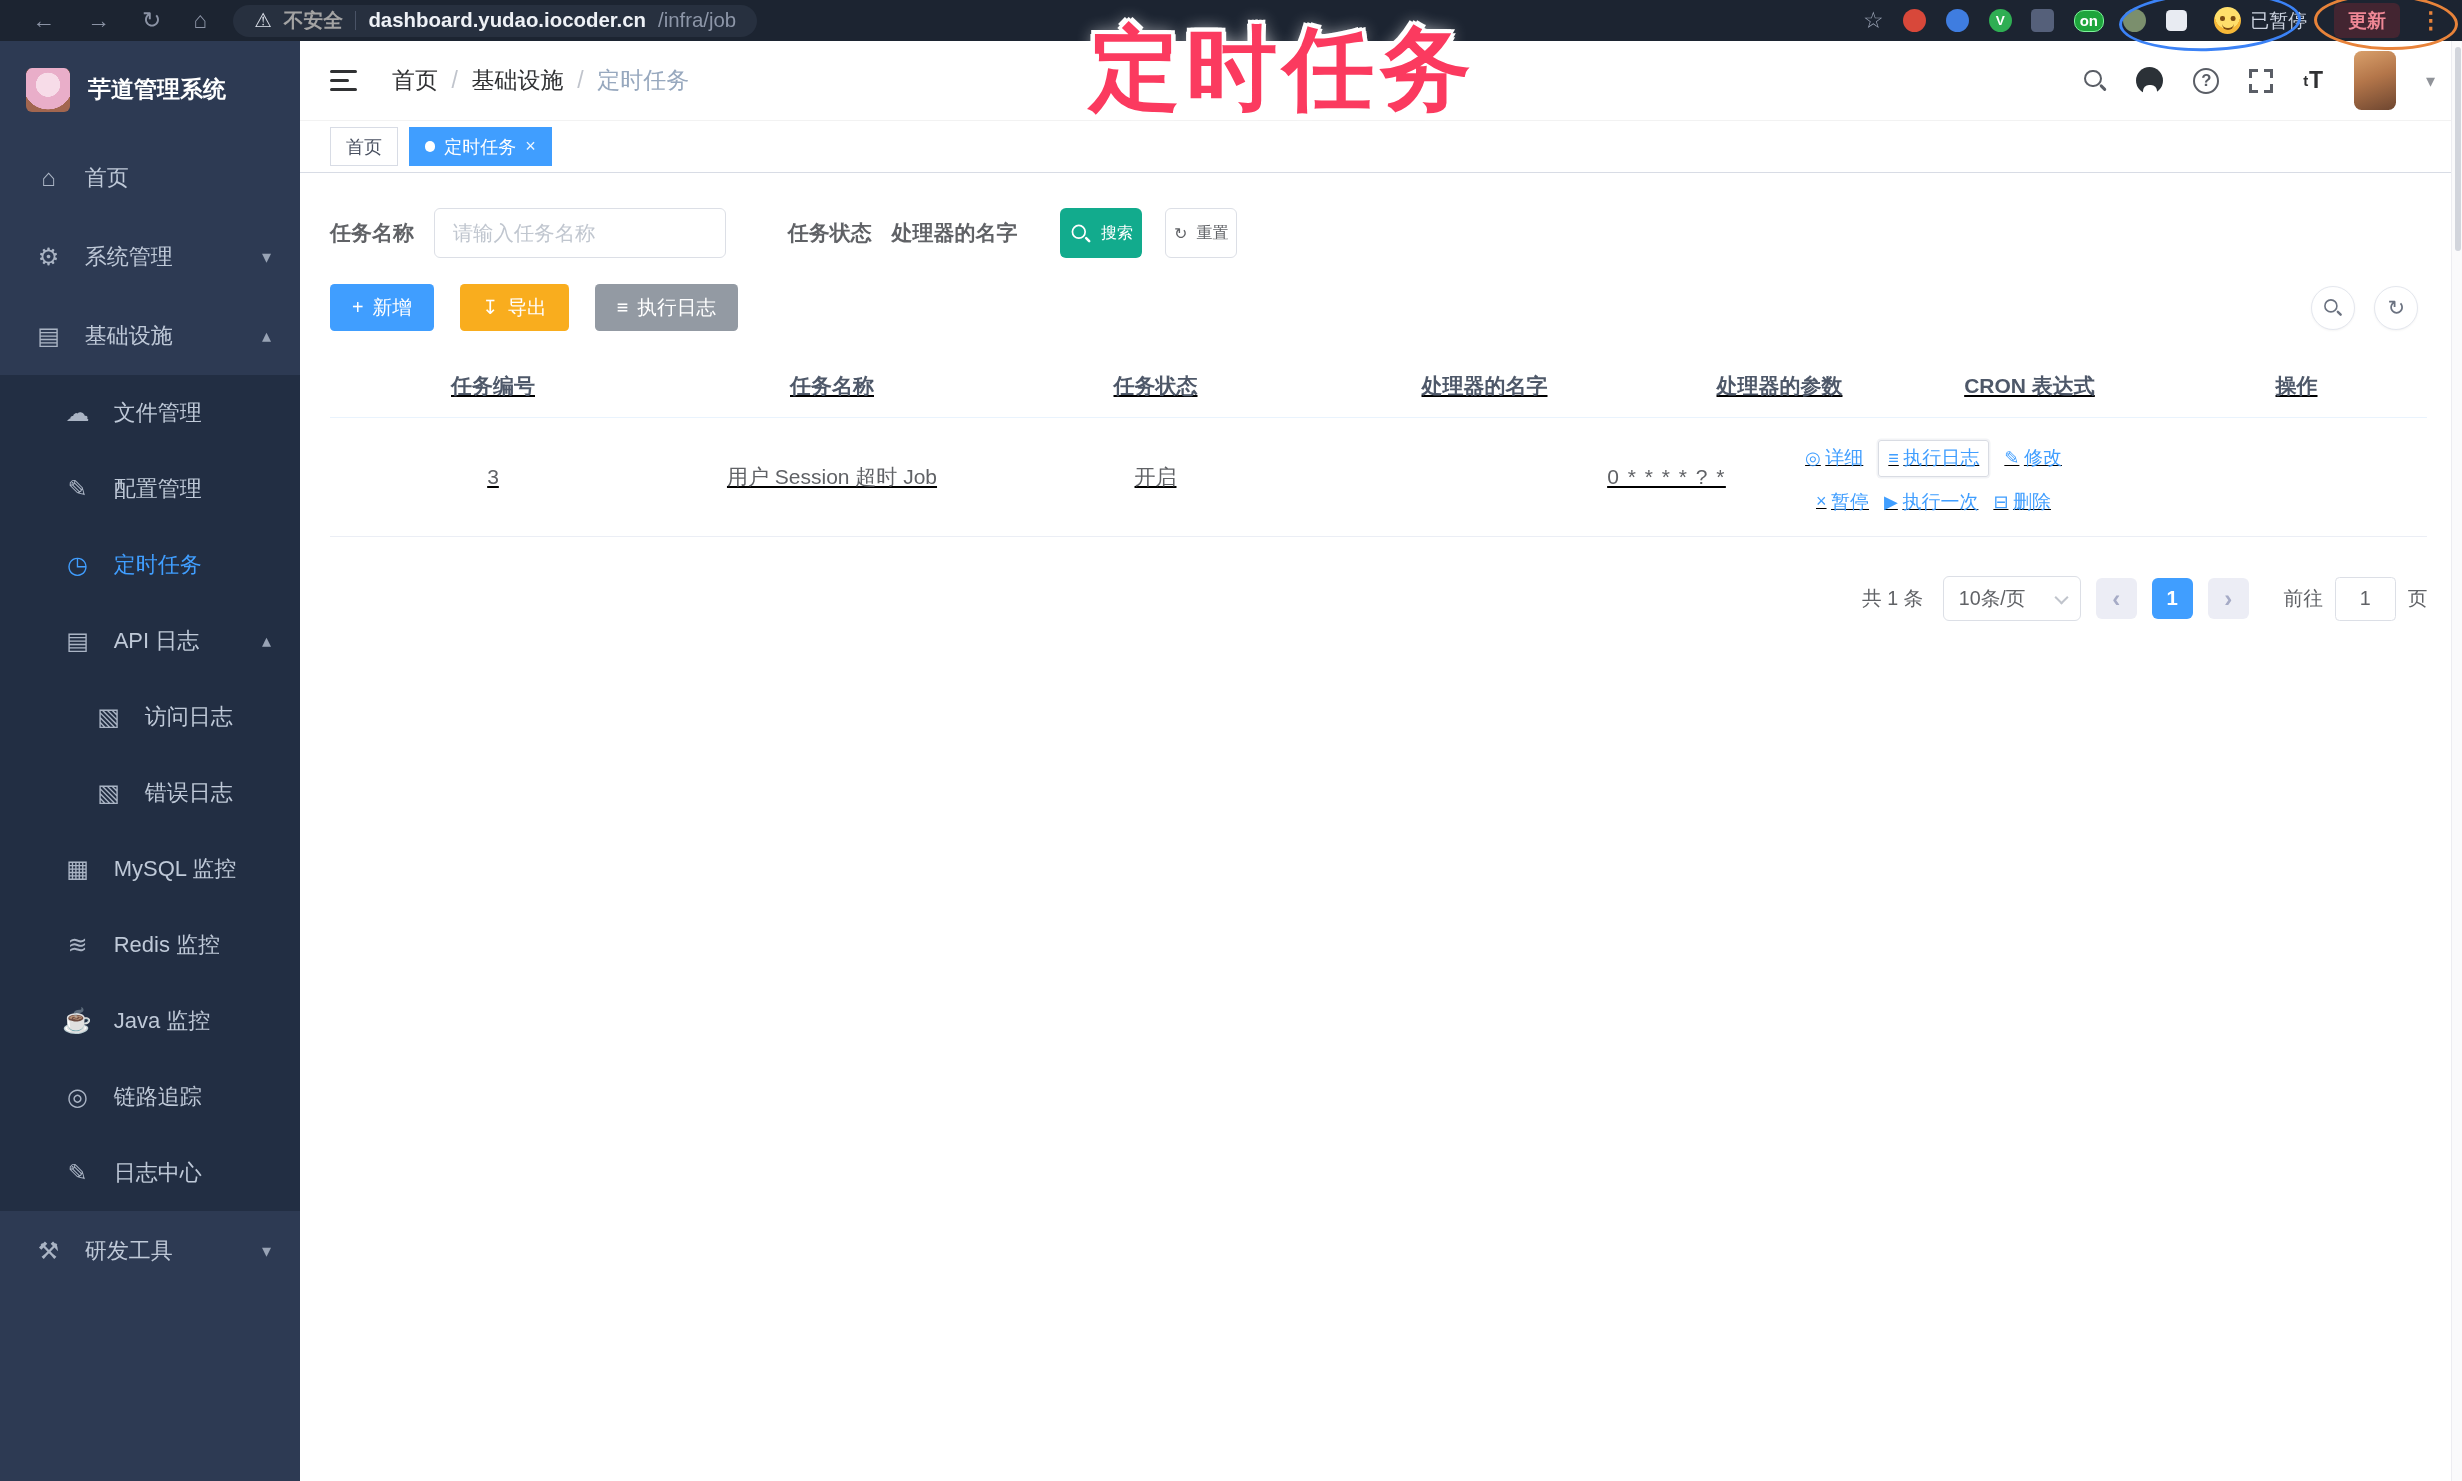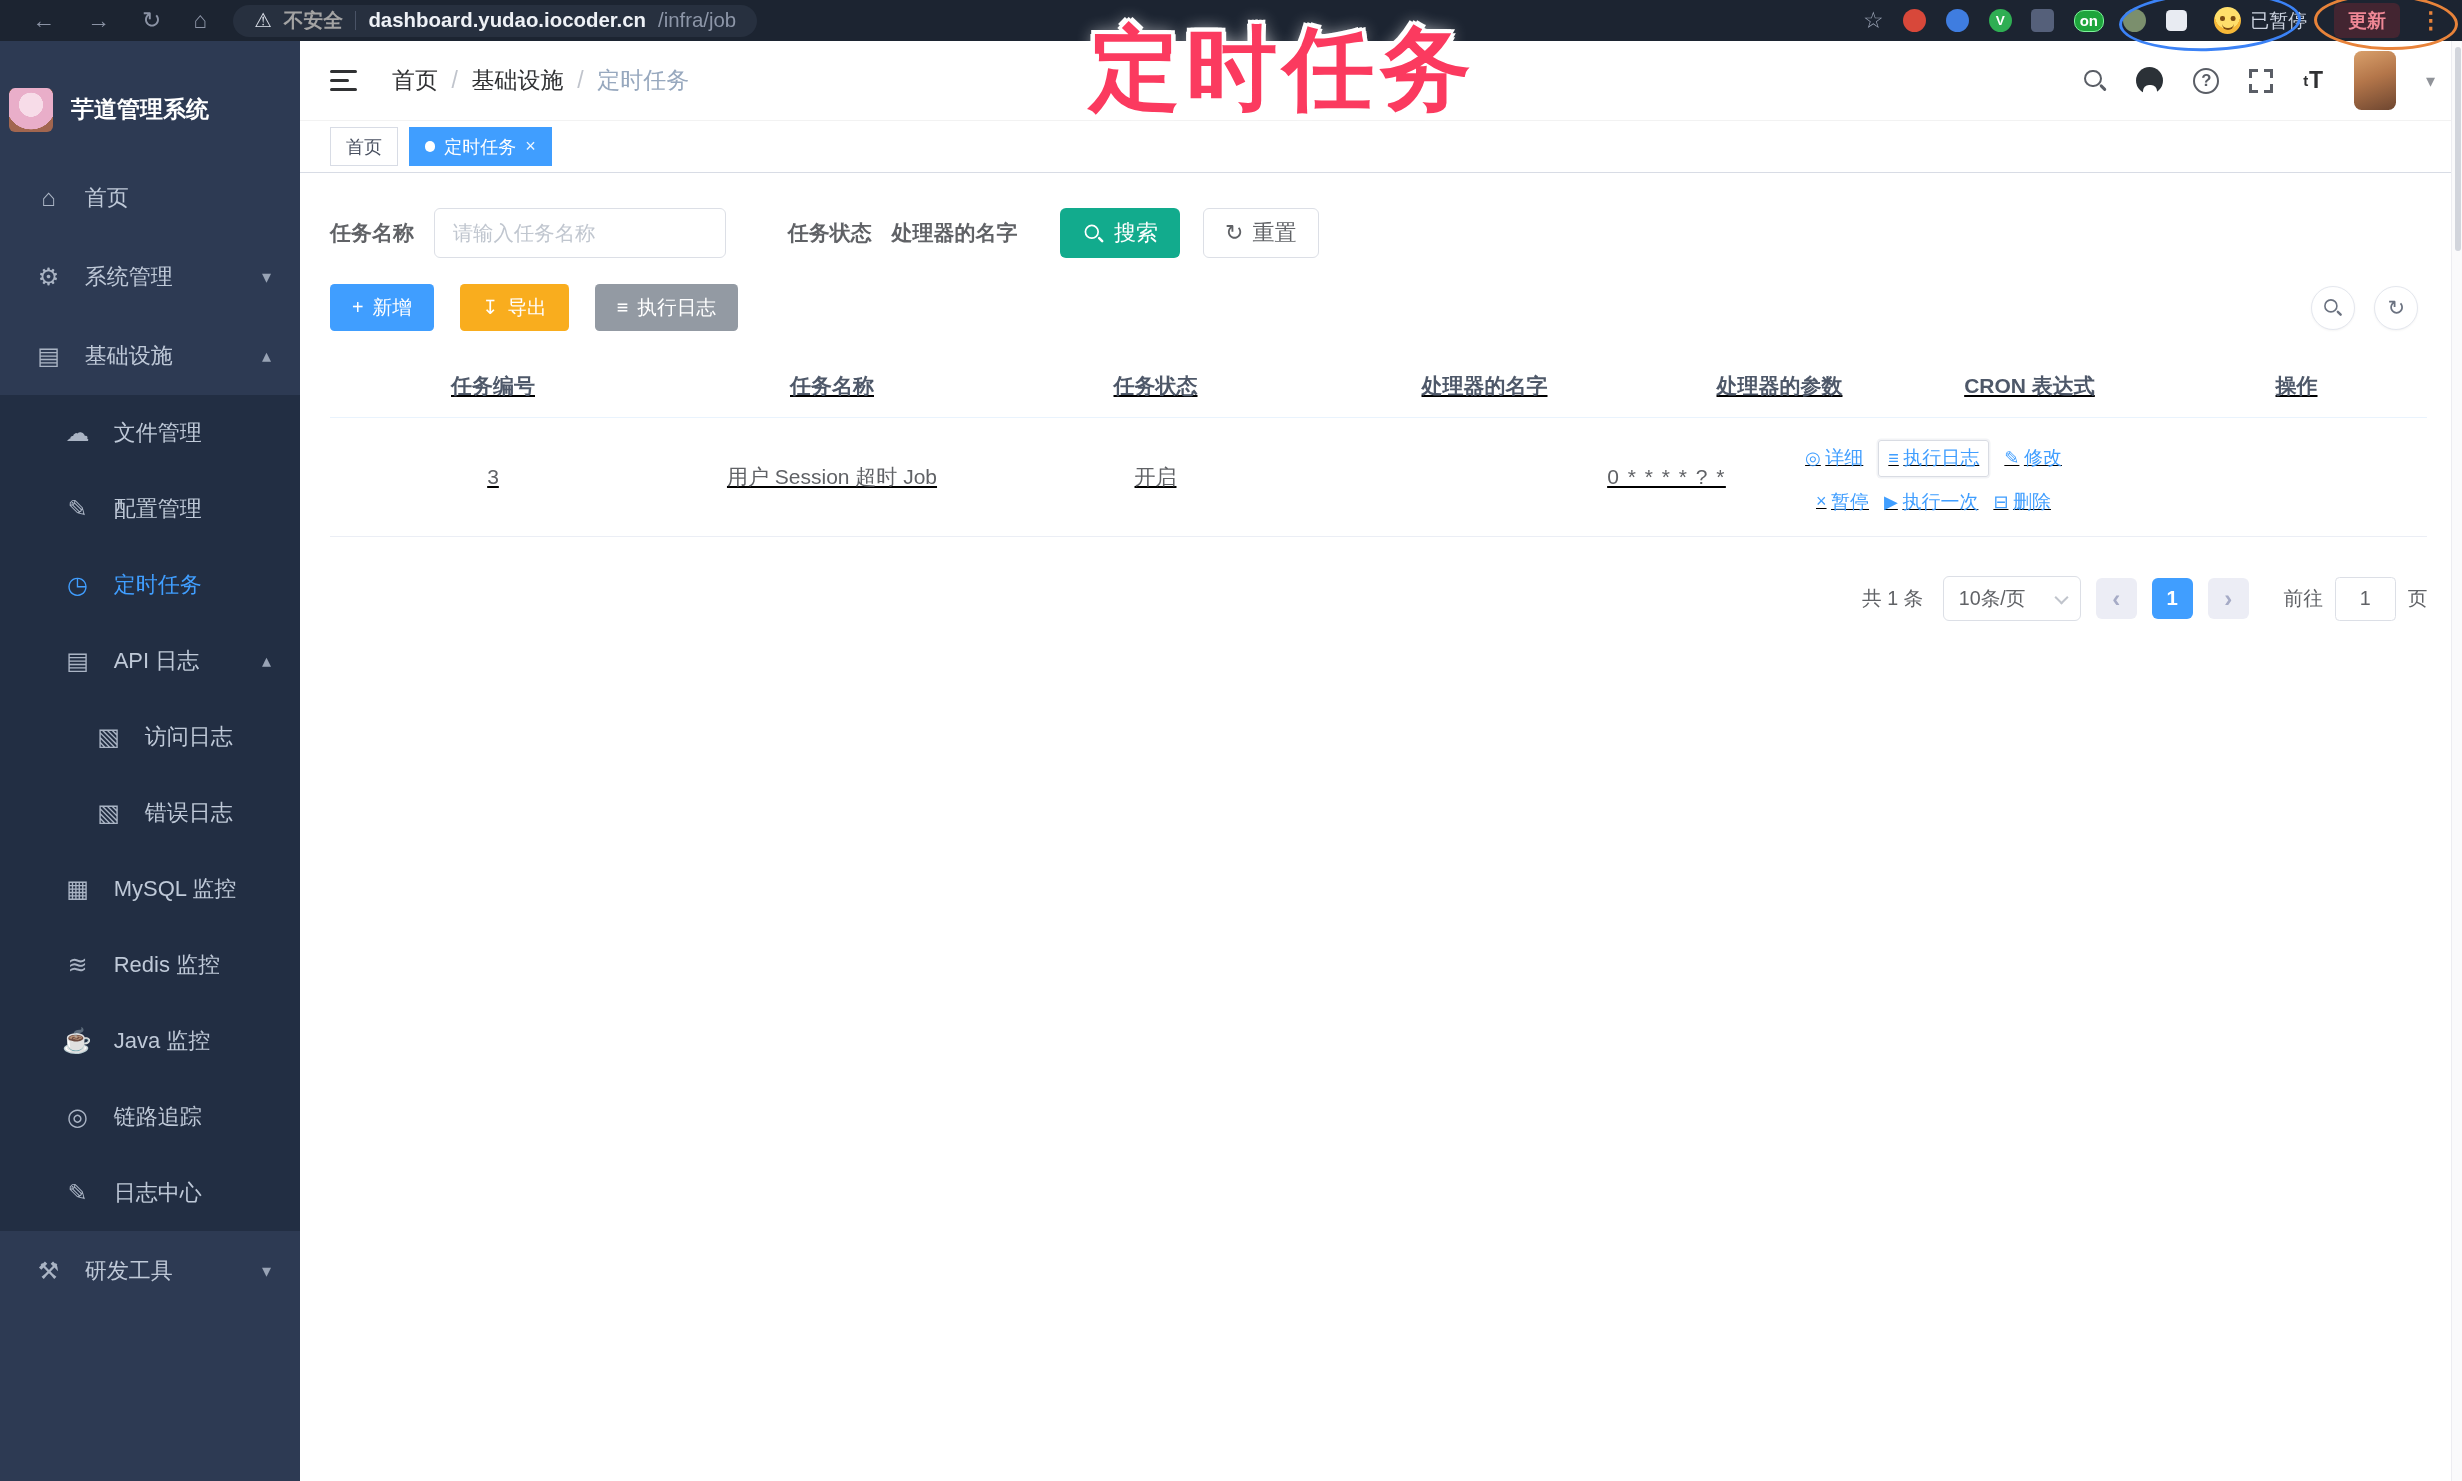--- a/index.html
+++ b/index.html
@@ -32,21 +32,21 @@
   .paused-label { color:#cbd2df; font-size:19px; }
   .update-pill { background:#432531; color:#ef8795; font-size:19px; font-weight:bold; padding:4.5px 13.6px; border-radius:6px; }
   .kebab { color:#e8833a; font-size:23px; font-weight:bold; }
   .ring { position:absolute; border-radius:50%; pointer-events:none; }
   .ring-blue { border:3px solid #3b82f6; width:182px; height:59px; right:161px; top:-10.6px; transform:rotate(-2deg); }
   .ring-orange { border:3px solid #e8833a; width:144px; height:56px; right:4.5px; top:-9px; transform:rotate(2deg); }
 
   
   .app { display:flex; height:1441px; }
   .sidebar { width:300px; background:#2d3a53; flex:none; color:#bfc9d8; }
-  .logo-row { height:97px; display:flex; align-items:center; padding-left:9px; gap:18px;margin-top:20px; }
+  .logo-row { height:97px; display:flex; align-items:center; padding-left:26px; gap:18px; }
   .logo-avatar { width:44px; height:44px; border-radius:6px; background:radial-gradient(circle at 50% 38%, #f7dce8 0 34%, #e9aec9 35% 70%, #a2664f 71% 100%); }
   .logo-title { color:#ffffff; font-size:23px; font-weight:bold; }
   .side-item { position:relative; display:flex; align-items:center; height:79px; font-size:22px; color:#bfc9d8; cursor:pointer; }
   .side-item .s-icon { width:33px; text-align:center; margin-right:19.7px; font-size:24px; color:#aab4c4; }
   .side-item.l1 { padding-left:32px; }
   .side-item.l2 { padding-left:61px; height:76px; }
   .side-item.l3 { padding-left:92px; height:76px; }
   .submenu-block { background:#222e43; }
   .side-item.active, .side-item.active .s-icon { color:#409EFF; }
   .side-chevron { position:absolute; right:29px; font-size:18px; color:#98a3b5; }
@@ -94,21 +94,21 @@
 
   
   .content { padding:35px 30px 0 30px; }
   .filter-row { display:flex; align-items:center; }
   .f-label { font-size:21px; color:#606266; font-weight:bold; margin-right:19.7px; white-space:nowrap; }
   .f-input { width:292px; height:50px; border:0.8px solid #dcdfe6; border-radius:6px; padding:0 18px; font-size:20.4px; color:#606266; outline:none; font-family:inherit; }
   .f-input::placeholder { color:#c0c6cf; }
   .f-select { width:292px; height:50px; border:0.8px solid #dcdfe6; border-radius:6px; padding:0 18px; font-size:20.4px; color:#c0c6cf; display:flex; align-items:center; justify-content:space-between; cursor:pointer; background:#fff; }
   .sel-chev { width:12px; height:12px; border-right:2.3px solid #c0c4cc; border-bottom:2.3px solid #c0c4cc; transform:rotate(45deg) translateY(-3px); }
   .gap-lg { margin-right:62px; }
-  .btn { display:inline-flex; align-items:center; justify-content:center; gap:9px; height:50px; border-radius:6px; font-size:22px; padding:0 21px; cursor:pointer; border:0.8px solid transparent; white-space:nowrap; }
+  .btn { display:inline-flex; align-items:center; justify-content:center; gap:9px; height:50px; border-radius:6px; font-size:16px; padding:0 8px; cursor:pointer; border:0.8px solid transparent; white-space:nowrap; }
   .btn-search { background:#12AB8D; color:#fff; margin-left:23px; }
   .btn-search .mag { color:#fff; transform:scale(.85); }
   .btn-reset { background:#fff; border-color:#dcdfe6; color:#606266; margin-left:23px; }
 
   .toolbar-row { display:flex; align-items:center; margin-top:26px; }
   .btn-sm { height:47px; font-size:19.7px; padding:0 21px; border-radius:4.5px; }
   .btn-add { background:#409EFF; color:#fff; }
   .btn-export { background:#F9AD1E; color:#fff; margin-left:26px; }
   .btn-exec { background:#939AA3; color:#fff; margin-left:26px; }
   .tool-circles { margin-left:auto; display:flex; gap:19.7px; padding-right:13.6px; }

